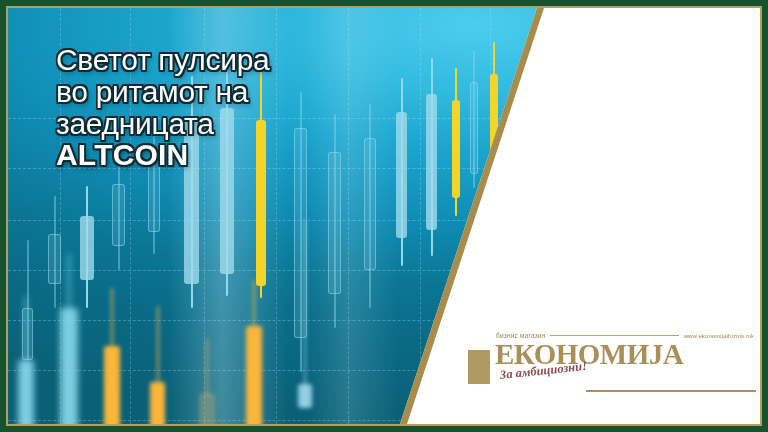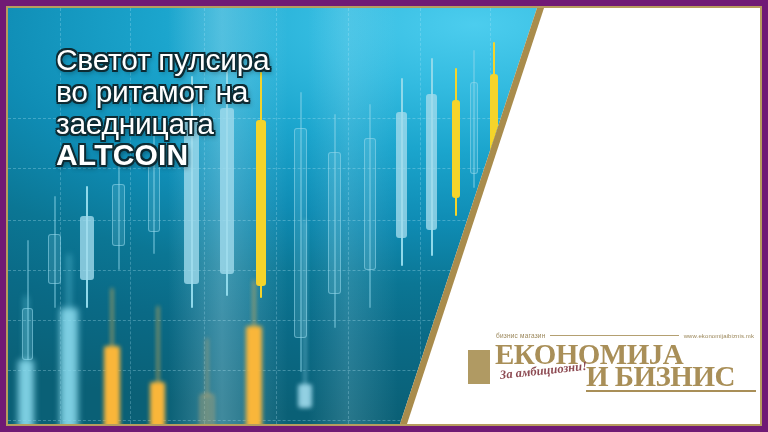--- a/index.html
+++ b/index.html
@@ -2,21 +2,21 @@
 <html><head>
 <meta charset="utf-8">
 <style>
   * { margin:0; padding:0; box-sizing:border-box; }
   html,body { width:768px; height:432px; overflow:hidden; background:#ffffff;
               font-family:"Liberation Sans", sans-serif; }
 
   #banner {
     position:relative;
     width:768px; height:432px;
-    background:#701a75;
+    background:#14532d;
   }
 
   
   #frame {
     position:absolute;
     left:6px; top:6px; right:6px; bottom:6px;
     border:2px solid #b79c5e;
     background:#ffffff;
     overflow:hidden;
   }
@@ -260,20 +260,19 @@
         </div>
 
       <div id="logo">
         <div id="logo-mark"></div>
         <div id="logo-kicker">
           <span class="k-txt">бизнис магазин</span>
           <span class="k-rule"></span>
           <span class="k-url">www.ekonomijaibiznis.mk</span>
         </div>
         <div id="logo-word1">ЕКОНОМИЈА</div>
-        <div id="logo-word2">И БИЗНИС</div>
         <div id="logo-rule"></div>
         <div id="logo-slogan">За амбициозни!</div>
       </div>
 
     </div>
   </div>
 </div>
 
 </body></html>

